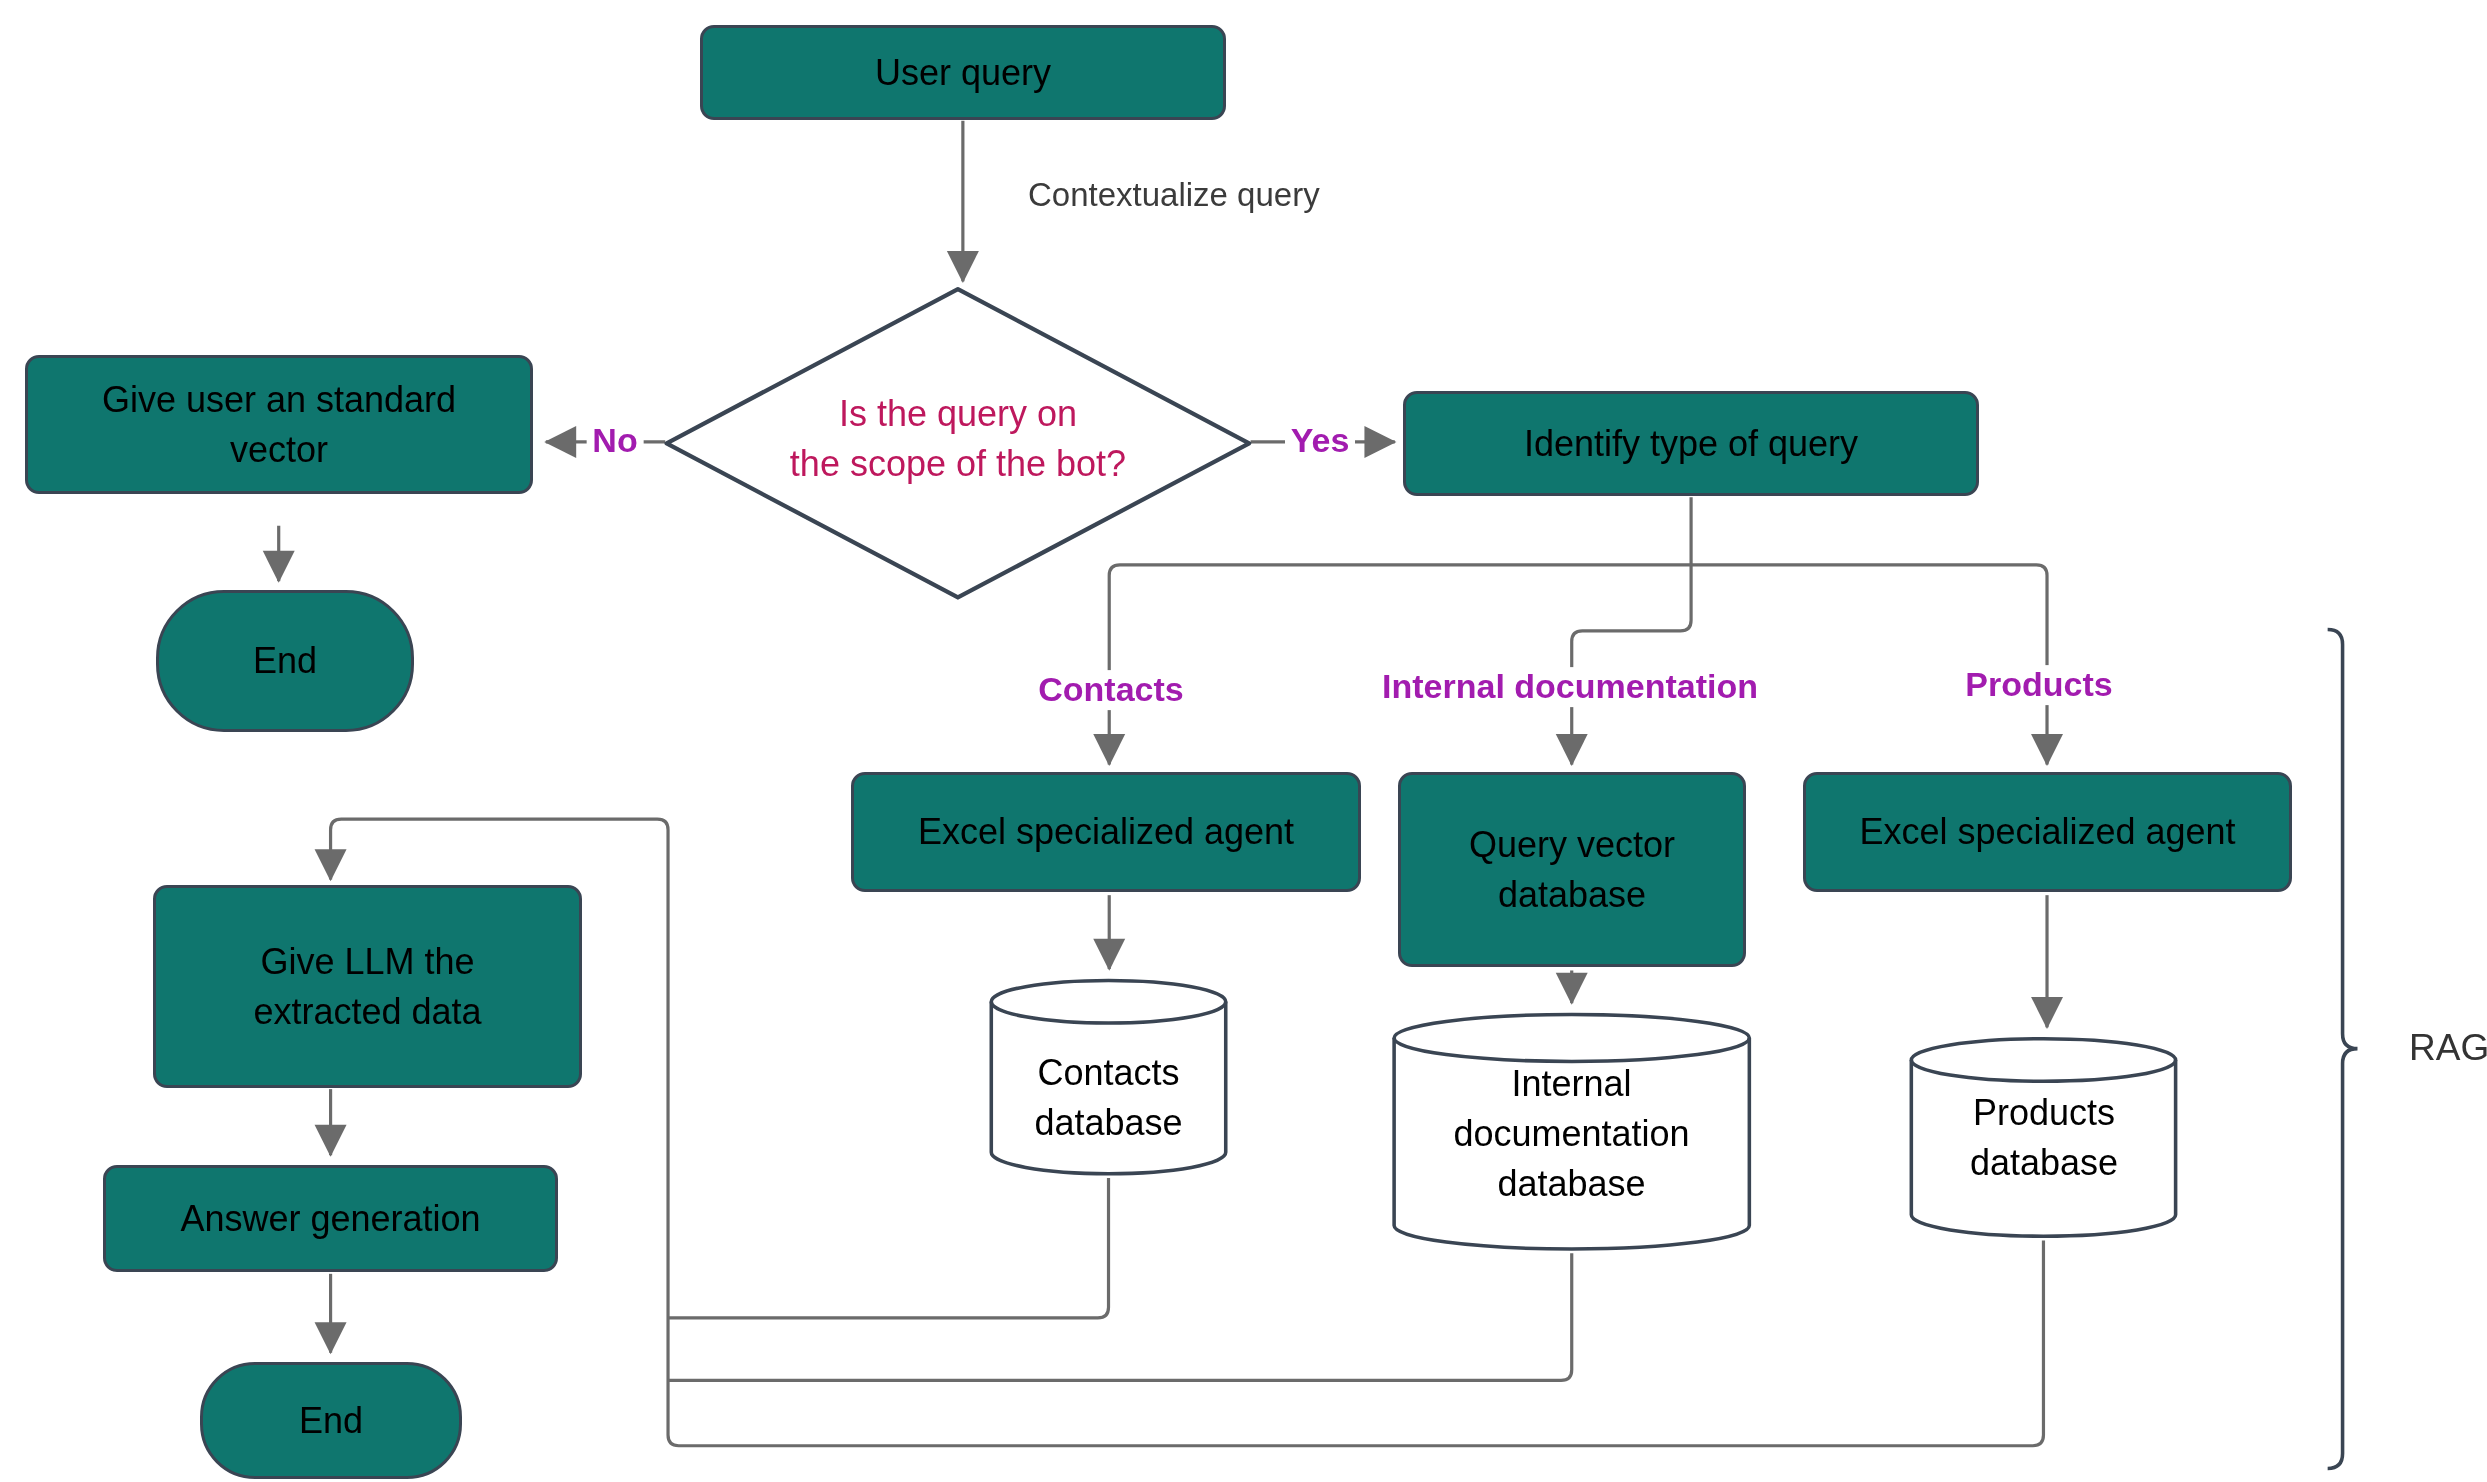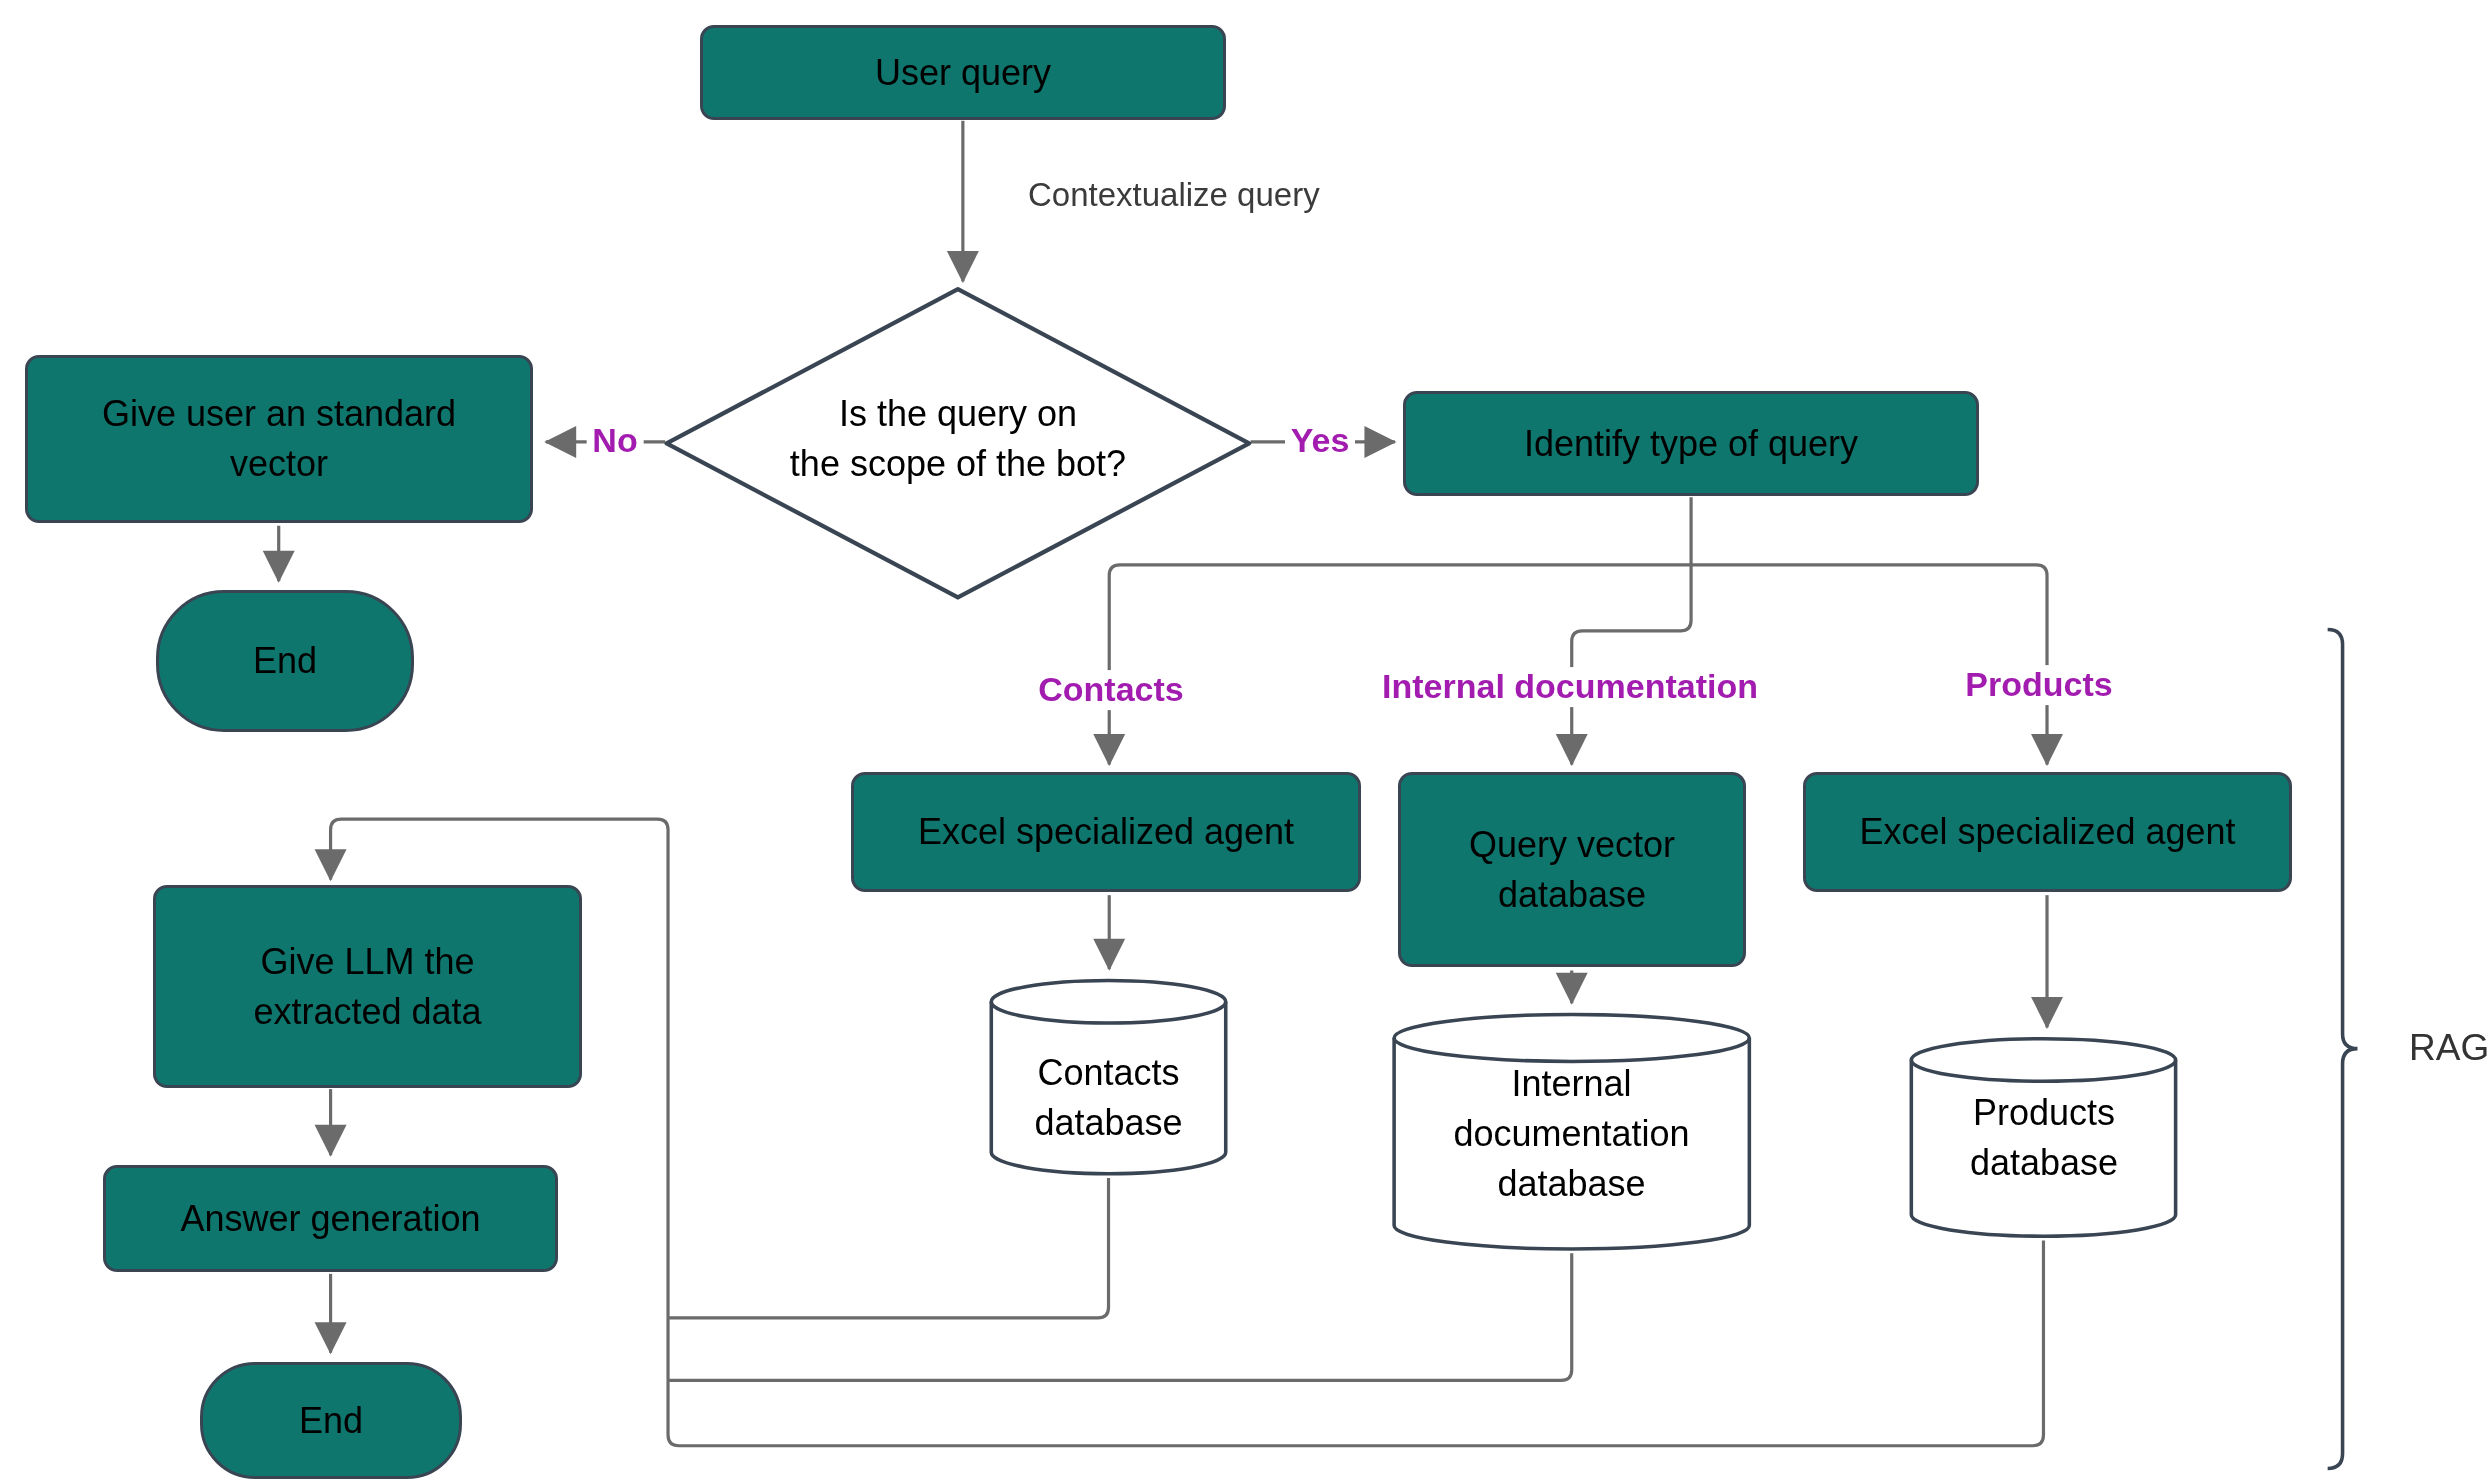--- a/index.html
+++ b/index.html
@@ -21,21 +21,21 @@
     align-items:center;justify-content:center;
     text-align:center;
     color:#000000;
     font-size:36px;line-height:50px;
     z-index:3;
   }
   .terminator{border-radius:68px;}
   .dtext{
     position:absolute;display:flex;flex-direction:column;
     align-items:center;justify-content:center;text-align:center;
-    color:#000000;font-size:36px;line-height:50px;z-index:3;
+    color:#be185d;font-size:36px;line-height:50px;z-index:3;
   }
   .cyl-label{
     position:absolute;display:flex;flex-direction:column;
     align-items:center;justify-content:center;text-align:center;
     color:#000000;font-size:36px;line-height:50px;z-index:4;
   }
   .edge-label{
     position:absolute;z-index:5;
     background:#ffffff;color:#a21caf;
     font-size:34px;font-weight:bold;line-height:37px;
@@ -107,21 +107,21 @@
 
   <div class="node" style="left:700px;top:25px;width:526px;height:95px;">
     <span>User query</span>
   </div>
 
   <div class="dtext" style="left:745px;top:387px;width:426px;height:103px;">
     <span>Is the query on</span>
     <span>the scope of the bot?</span>
   </div>
 
-  <div class="node" style="left:25px;top:355px;width:508px;height:168px;text-align:right;">
+  <div class="node" style="left:25px;top:355px;width:508px;height:139px;text-align:right;">
     <span>Give user an standard</span>
     <span>vector</span>
   </div>
 
   <div class="node terminator" style="left:156px;top:590px;width:258px;height:142px;">
     <span>End</span>
   </div>
 
   <div class="node" style="left:1403px;top:391px;width:576px;height:105px;">
     <span>Identify type of query</span>

